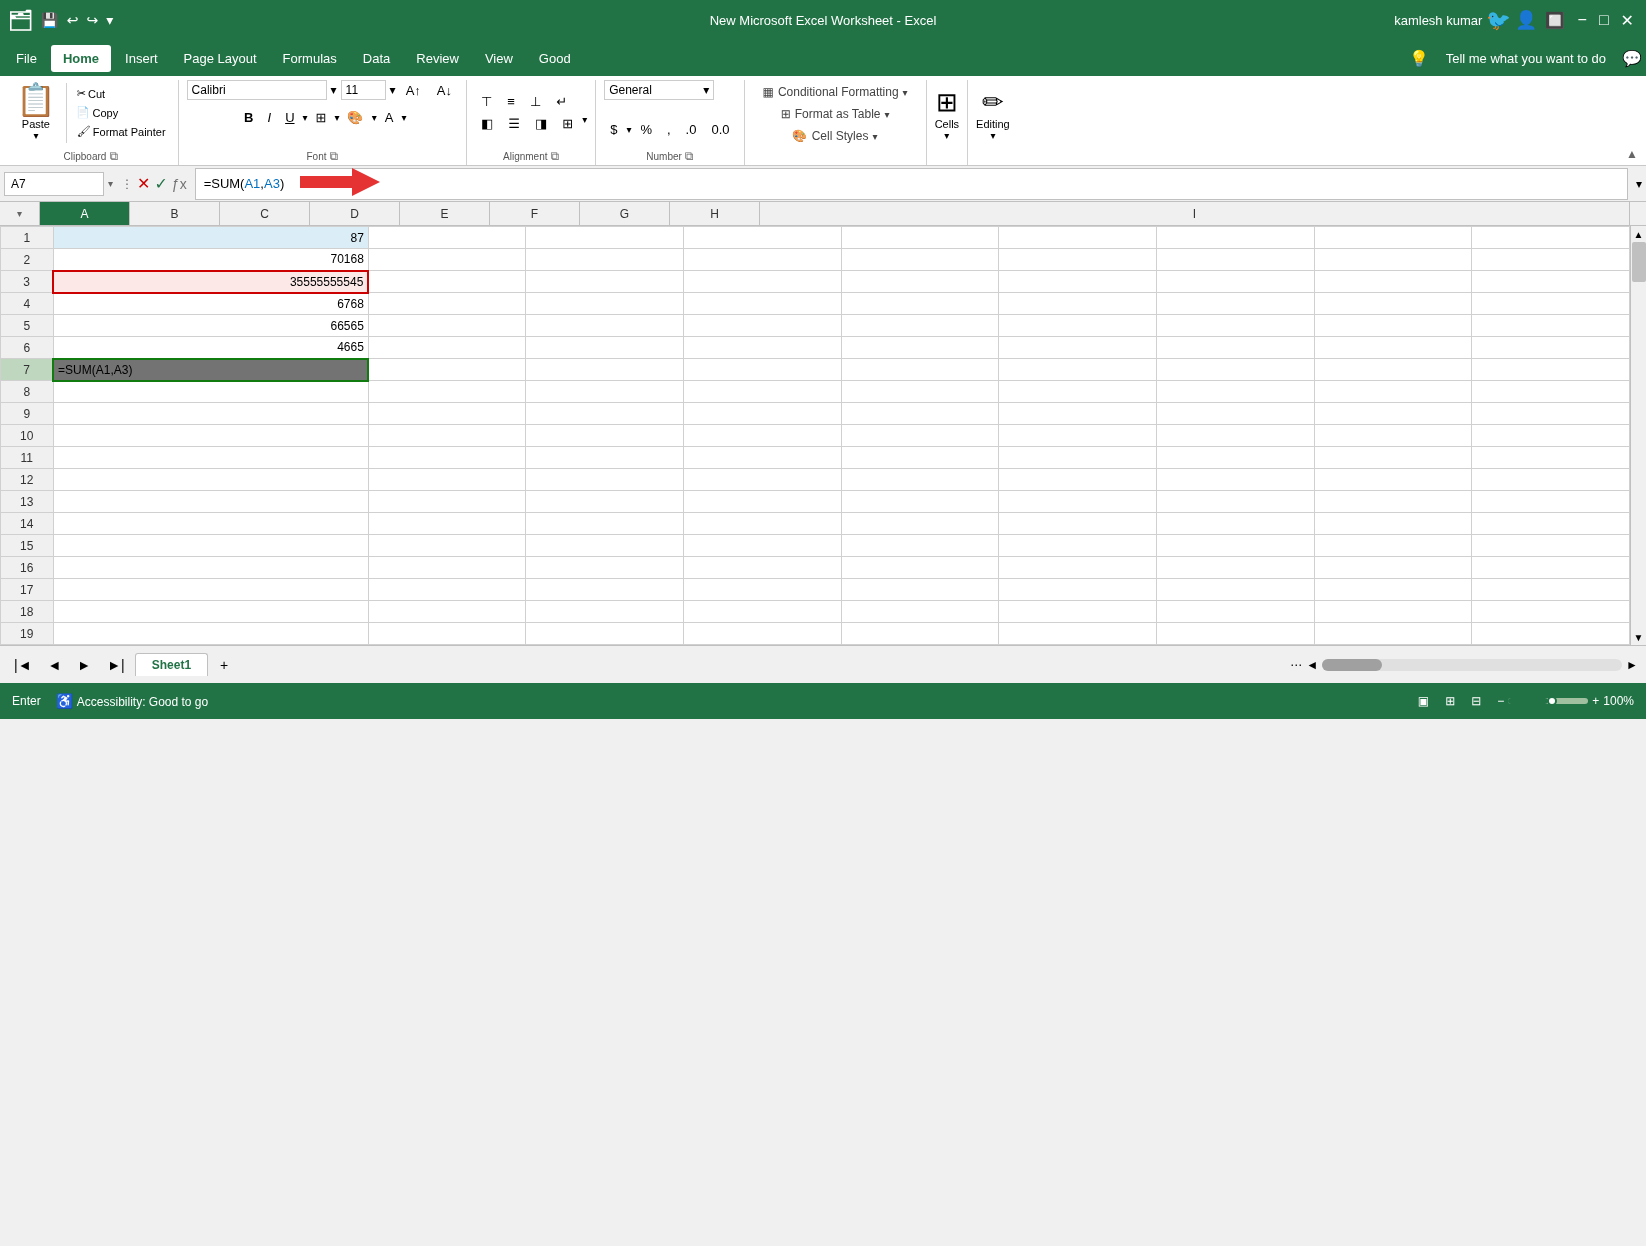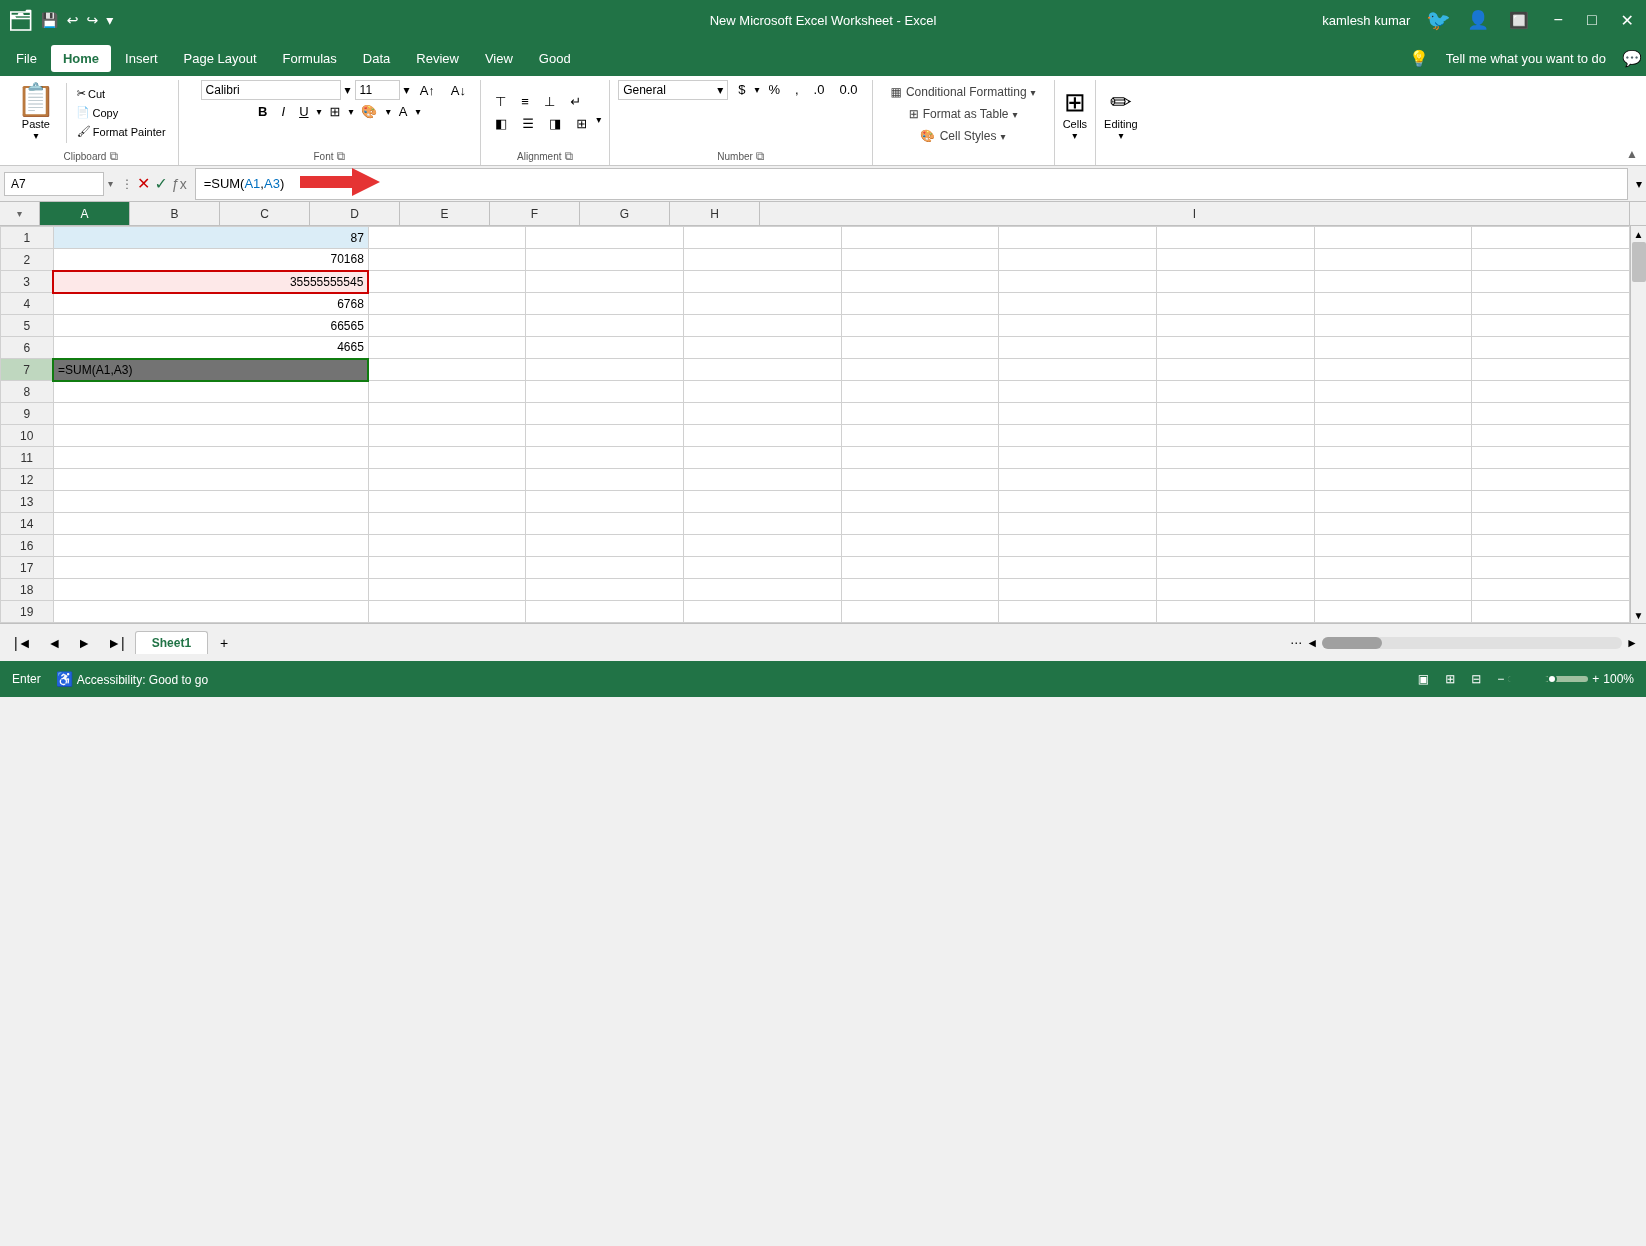--- a/index.html
+++ b/index.html
@@ -11,21 +11,21 @@
       color: white;
       height: 40px;
       display: flex;
       align-items: center;
       justify-content: space-between;
       padding: 0 8px;
       user-select: none;
     }
     .title-bar-left { display: flex; align-items: center; gap: 8px; }
     .title-bar-center { position: absolute; left: 50%; transform: translateX(-50%); font-size: 13px; font-weight: 400; }
-    .title-bar-right { display: flex; align-items: center; gap: 16px; margin-left: auto; }
+    .title-bar-right { display: flex; align-items: center; gap: 4px; margin-left: auto; }
     .win-btn { font-size: 16px; cursor: pointer; padding: 0 4px; }
     .qat-btn { font-size: 14px; cursor: pointer; }
 
     
     .menu-bar {
       background: #217346;
       color: white;
       height: 36px;
       display: flex;
       align-items: center;
@@ -69,21 +69,21 @@
       text-align: center;
       display: flex;
       align-items: center;
       justify-content: center;
       gap: 3px;
     }
     .ribbon-tools { display: flex; align-items: center; gap: 2px; flex: 1; }
     .small-btn { display: flex; align-items: center; gap: 2px; cursor: pointer; padding: 2px 4px; border-radius: 2px; font-size: 11px; }
 
     
-    .font-section { display: flex; flex-direction: column; gap: 2px; margin-left: 14px; }
+    .font-section { display: flex; flex-direction: column; gap: 8px; }
     .font-row1 { display: flex; align-items: center; gap: 4px; }
     .font-name-box { border: 1px solid #ccc; padding: 2px 4px; width: 140px; font-size: 12px; background: white; }
     .font-size-box { border: 1px solid #ccc; padding: 2px 4px; width: 45px; font-size: 12px; background: white; }
     .font-row2 { display: flex; align-items: center; gap: 2px; }
     .font-btn { padding: 2px 6px; cursor: pointer; border-radius: 2px; font-size: 13px; border: none; background: transparent; }
     .font-btn.bold { font-weight: bold; }
     .font-btn.italic { font-style: italic; }
     .number-dropdown { border: 1px solid #ccc; padding: 2px 4px; width: 110px; font-size: 12px; background: white; display: flex; justify-content: space-between; align-items: center; }
 
     
@@ -372,21 +372,21 @@
         </div>
       </div>
     </div>
     <div class="ribbon-group-label">
       <span>Alignment</span>
       <span class="small-icon">⧉</span>
     </div>
   </div>
 
   <div class="ribbon-group">
-    <div class="ribbon-tools" style="gap:4px; align-items:flex-start;">
+    <div class="ribbon-tools" style="flex-direction:column; gap:20px; align-items:flex-start;">
       <div class="number-dropdown">
         <span>General</span>
         <span>▾</span>
       </div>
       <div style="display:flex; gap:3px; align-items:center;">
         <button class="font-btn">$</button>
         <span style="font-size:10px;">▾</span>
         <button class="font-btn">%</button>
         <button class="font-btn">,</button>
         <button class="font-btn">.0</button>
@@ -680,20 +680,32 @@
               <td class="empty-cell"></td>
               <td class="empty-cell"></td>
               <td class="empty-cell"></td>
               <td class="empty-cell"></td>
               <td class="empty-cell"></td>
               <td class="empty-cell"></td>
               <td class="empty-cell"></td>
               <td class="empty-cell"></td>
             </tr>
         <tr>
+              <td class="row-header">15</td>
+              <td class="empty-cell"></td>
+              <td class="empty-cell"></td>
+              <td class="empty-cell"></td>
+              <td class="empty-cell"></td>
+              <td class="empty-cell"></td>
+              <td class="empty-cell"></td>
+              <td class="empty-cell"></td>
+              <td class="empty-cell"></td>
+              <td class="empty-cell"></td>
+            </tr>
+        <tr>
               <td class="row-header">16</td>
               <td class="empty-cell"></td>
               <td class="empty-cell"></td>
               <td class="empty-cell"></td>
               <td class="empty-cell"></td>
               <td class="empty-cell"></td>
               <td class="empty-cell"></td>
               <td class="empty-cell"></td>
               <td class="empty-cell"></td>
               <td class="empty-cell"></td>

